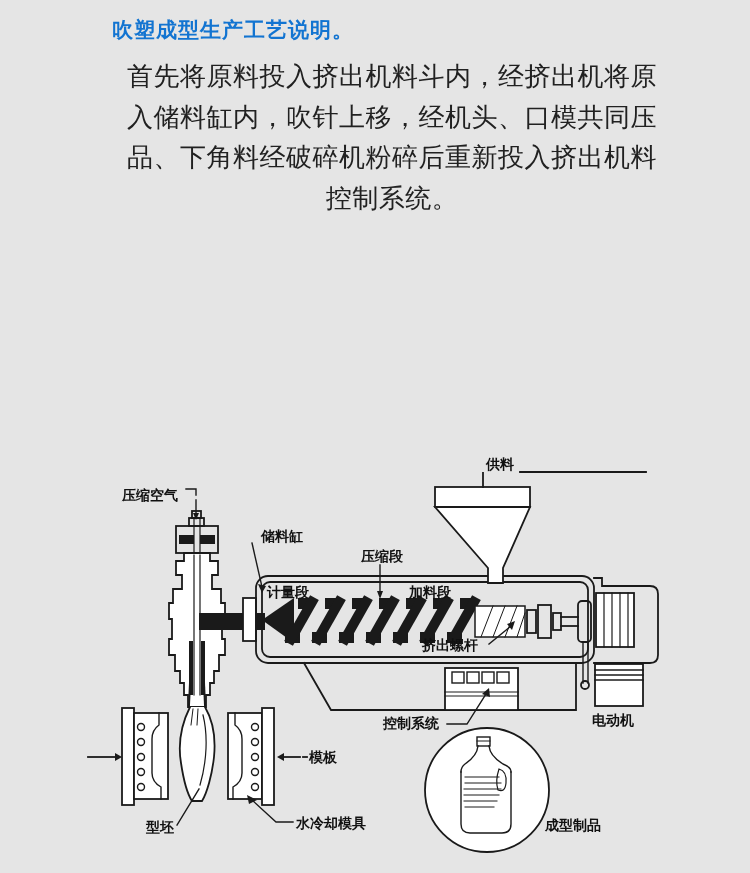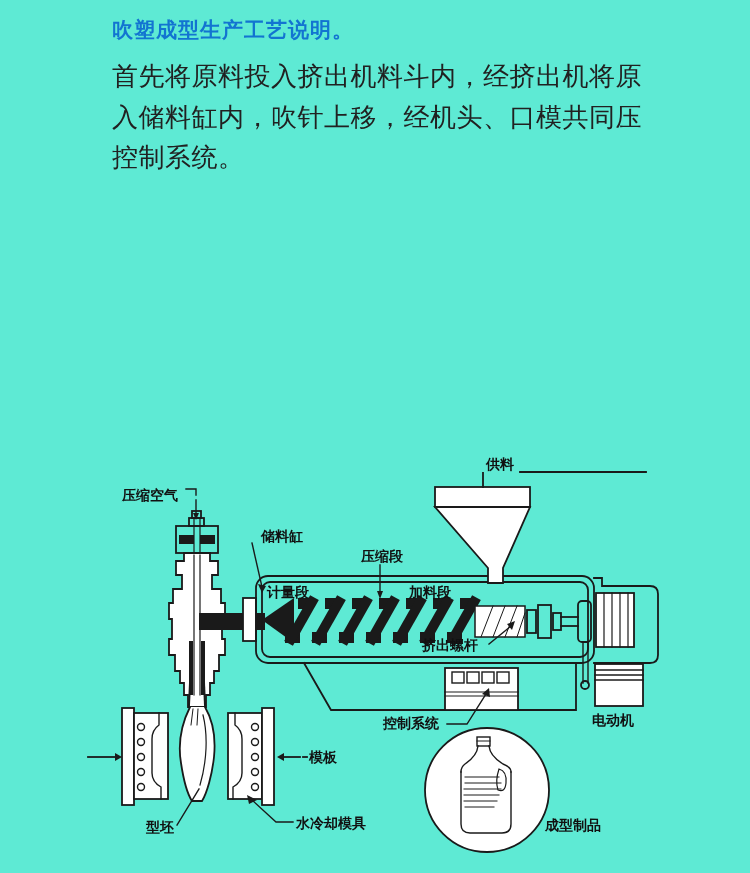--- a/index.html
+++ b/index.html
@@ -1,44 +1,45 @@
 <!DOCTYPE html>
 <html><head>
 <meta charset="utf-8">
 <style>
   html,body{margin:0;padding:0;background:#fff;}
   .page{
-    position:relative;width:750px;height:873px;background:#5eead4;
+    position:relative;width:750px;height:873px;background:#e5e5e5;
     font-family:"Liberation Sans","DejaVu Sans",sans-serif;overflow:hidden;
   }
   .doc-title{
     position:absolute;left:112px;top:16px;
     font-size:21px;font-weight:bold;color:#1274d1;letter-spacing:1px;
   }
   .intro{
     position:absolute;left:112px;top:56px;width:560px;
     font-size:26px;line-height:40.5px;color:#212121;letter-spacing:0.5px;
   }
-  .intro .line{white-space:nowrap;}
+  .intro .line{white-space:nowrap;text-align:center;}
   .diagram-wrap{position:absolute;left:0;top:443px;width:750px;height:430px;}
   svg text{
     font-family:"Liberation Sans","DejaVu Sans",sans-serif;
     font-size:14px;font-weight:bold;fill:#111111;
   }
 </style>
 </head>
 <body>
 
 <div class="page">
 
   <div class="doc-title">吹塑成型生产工艺说明。</div>
 
   <div class="intro">
     <div class="line">首先将原料投入挤出机料斗内，经挤出机将原</div>
     <div class="line">入储料缸内，吹针上移，经机头、口模共同压</div>
+    <div class="line">品、下角料经破碎机粉碎后重新投入挤出机料</div>
     <div class="line">控制系统。</div>
   </div>
 
   <div class="diagram-wrap">
   <svg viewBox="0 0 750 430" width="750" height="430">
     <g stroke="#1a1a1a" fill="none" stroke-width="1.8" stroke-linecap="square">
 
       <g>
         <rect x="192" y="68" width="9" height="7"></rect>
         <rect x="189" y="75" width="15" height="8"></rect>

